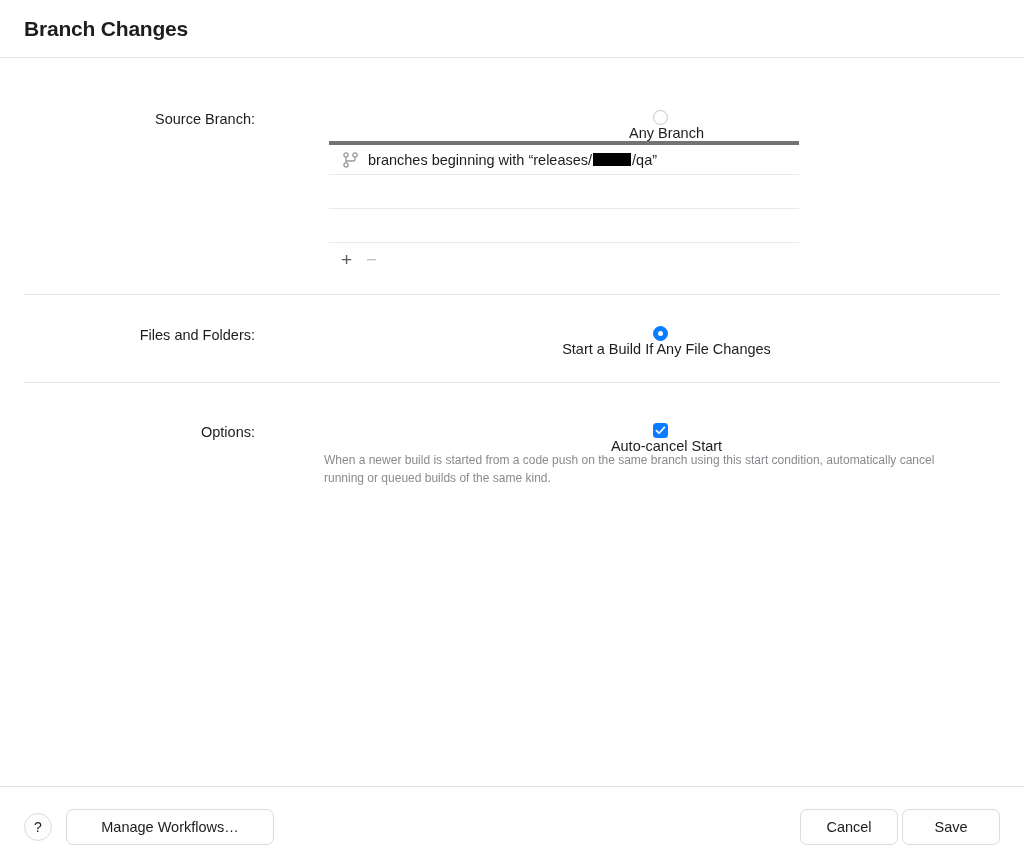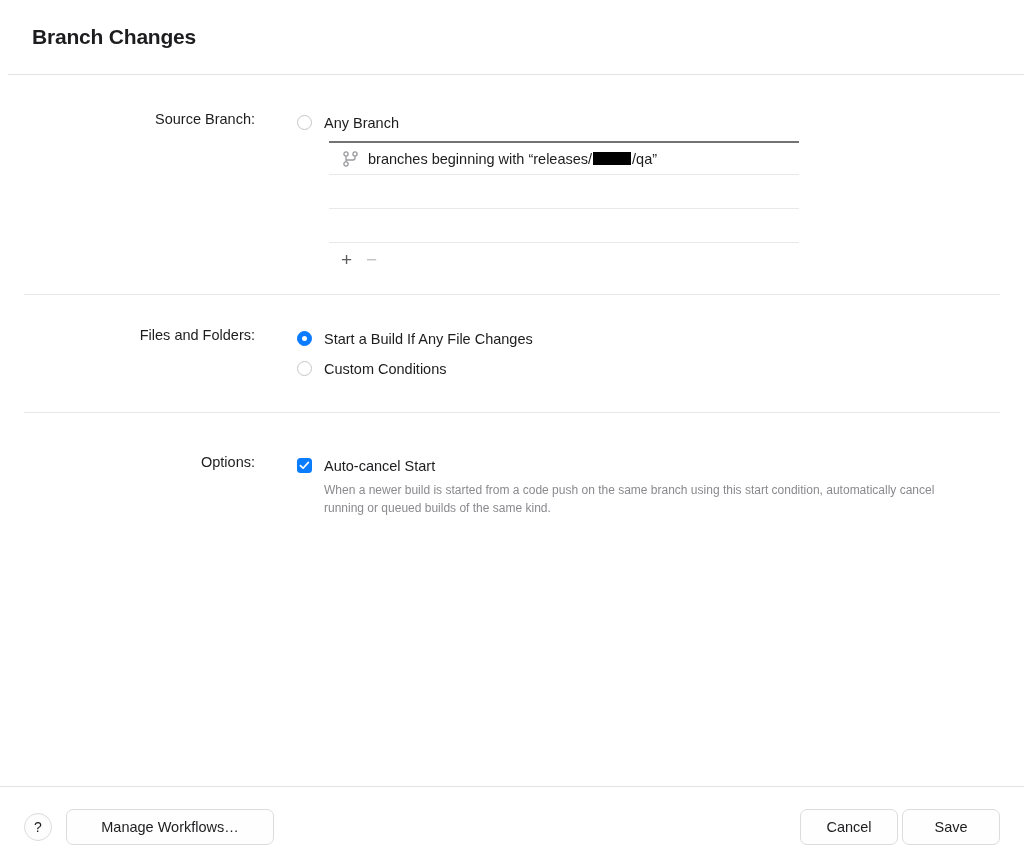--- a/index.html
+++ b/index.html
@@ -9,26 +9,25 @@
     height: 866px;
     background: #ffffff;
     font-family: "Liberation Sans", sans-serif;
     color: #1d1d1f;
     overflow: hidden;
     position: relative;
   }
 
   
   .header {
-    height: 75px;
+    height: 58px;
     display: flex;
     align-items: center;
     padding-left: 24px;
     border-bottom: 1px solid #e3e3e3;
-    margin-left: 8px;
   }
   .header-title {
     font-size: 21px;
     font-weight: 700;
     letter-spacing: -0.2px;
     color: #1d1d1f;
   }
 
   
   .content {
@@ -64,20 +63,21 @@
   .field-body {
     padding-left: 6px;
     flex: 1 1 auto;
   }
 
   
   .choice {
     display: flex;
     align-items: center;
     height: 25px;
+    flex-direction: column;
   }
   .choice + .choice { margin-top: 5px; }
   .radio {
     width: 15px;
     height: 15px;
     border-radius: 50%;
     flex: 0 0 15px;
     background: #ffffff;
     border: 1px solid #c6c6c6;
     position: relative;
@@ -119,21 +119,21 @@
     margin-left: 32px;
     margin-top: 6px;
   }
   .branch-row {
     height: 34px;
     display: flex;
     align-items: center;
     border-bottom: 1px solid #e9e9e9;
     padding-left: 12px;
   }
-  .branch-row:first-child { border-top: 2px solid #737373; }
+  .branch-row:first-child { border-top: 4px solid #737373; }
   .branch-icon {
     flex: 0 0 18px;
     width: 18px;
     height: 18px;
     margin-right: 9px;
     display: flex;
     align-items: center;
     justify-content: center;
   }
   .branch-text {
@@ -276,24 +276,20 @@
   <div class="section" style="padding-top:31px;">
     <div class="field-row">
       <div class="field-label">Files and Folders:</div>
       <div class="field-body">
 
         <div class="choice">
           <span class="radio on"></span>
           <span class="choice-label">Start a Build If Any File Changes</span>
         </div>
 
-        <div class="choice">
-          <span class="radio"></span>
-          <span class="choice-label">Custom Conditions</span>
-        </div>
 
       </div>
     </div>
   </div>
 
   <div class="divider" style="margin-top:31px;"></div>
 
   <div class="section" style="padding-top:40px;">
     <div class="field-row">
       <div class="field-label">Options:</div>

